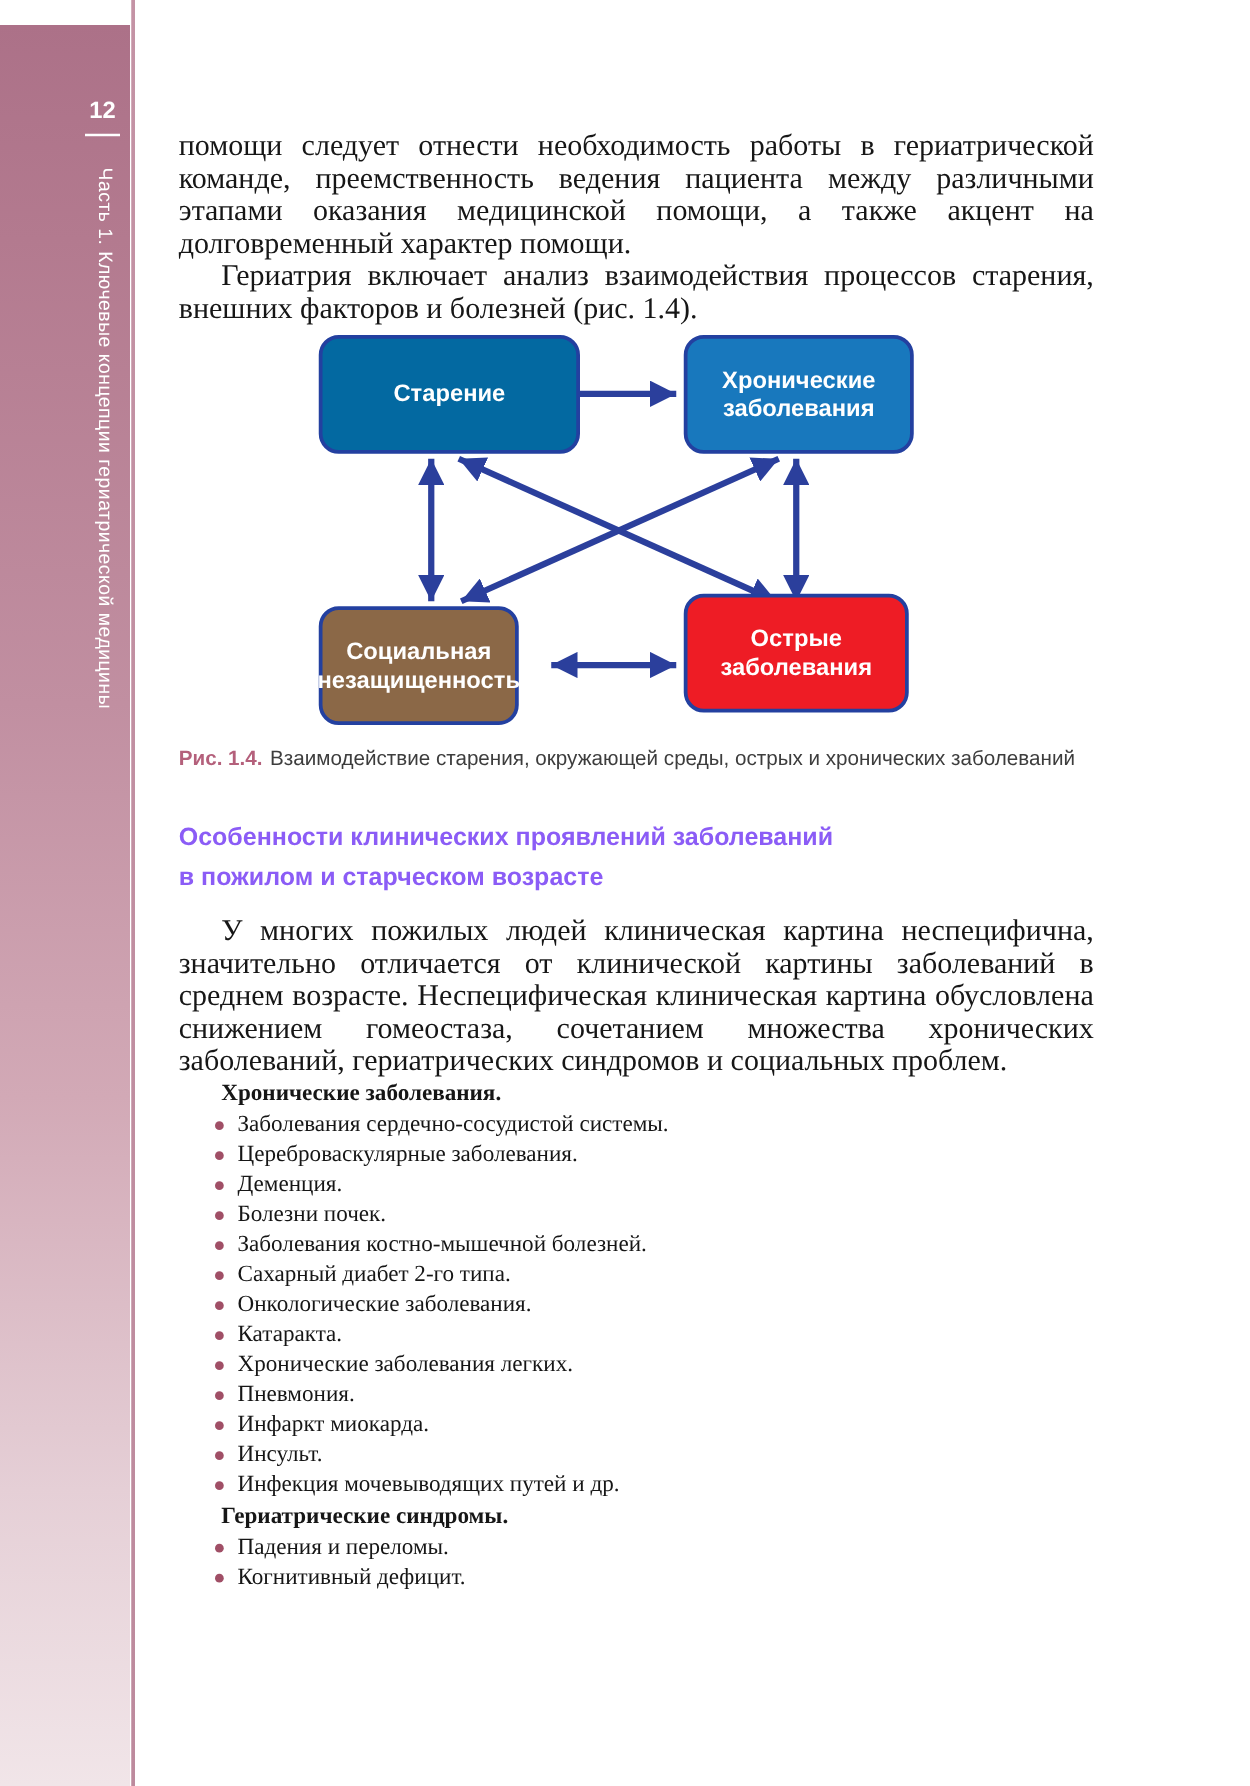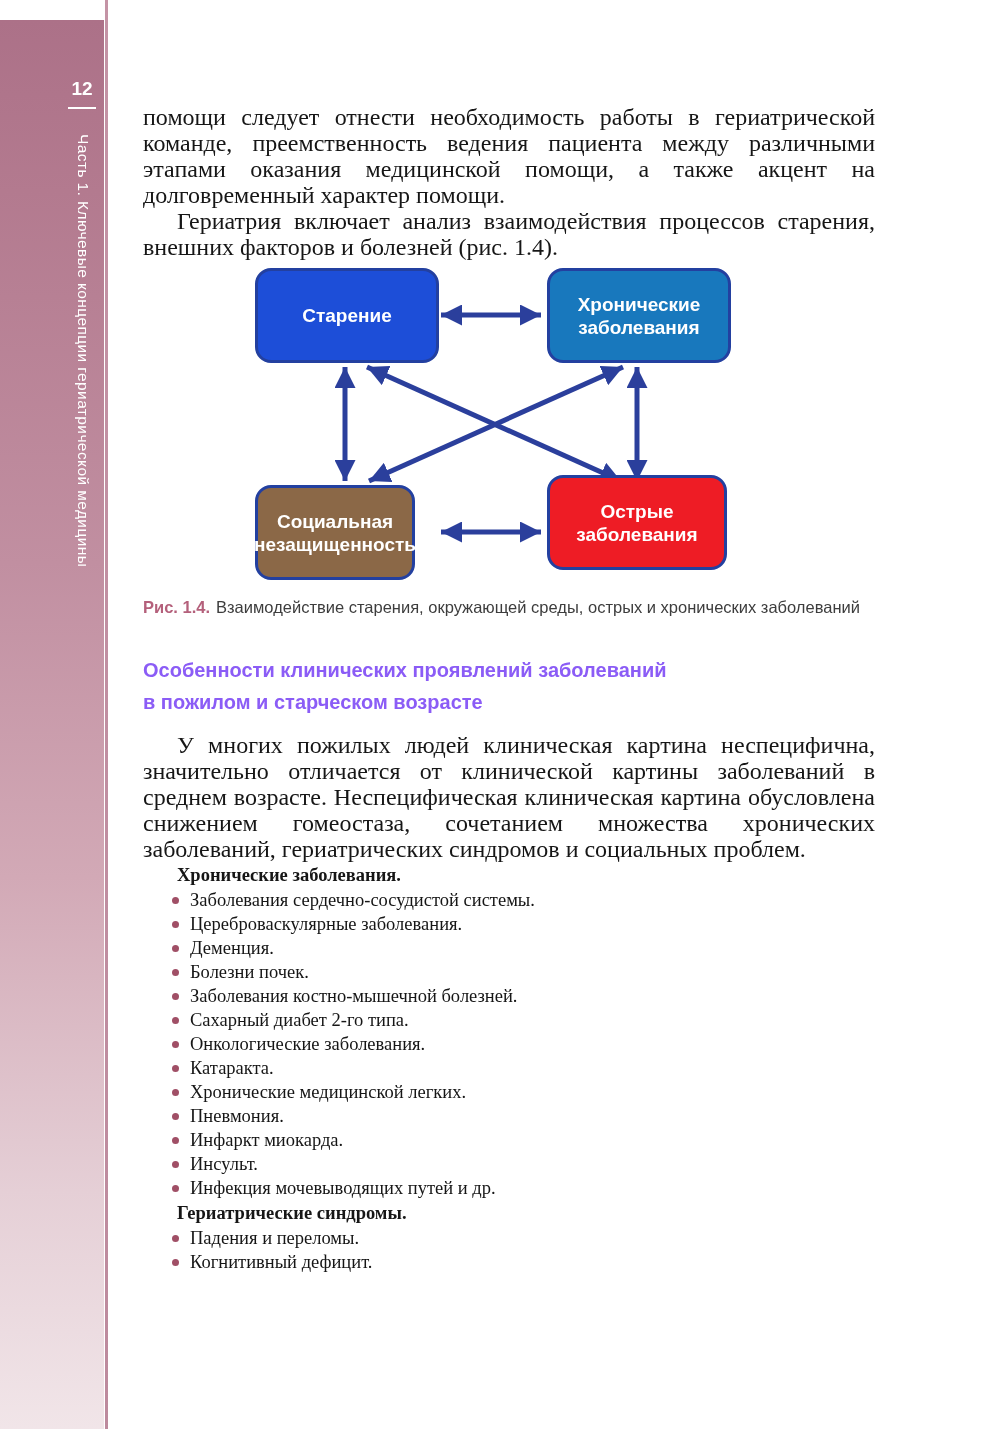--- a/index.html
+++ b/index.html
@@ -83,21 +83,21 @@
     align-items: center;
     justify-content: center;
     text-align: center;
     color: #ffffff;
     font-family: "Liberation Sans", sans-serif;
     font-weight: bold;
     font-size: 19px;
     line-height: 23px;
     padding: 6px 14px;
   }
-  .fig-box.aging   { left: 112px; top: 4px;   width: 184px; height: 95px; background: #1d4ed8; }
+  .fig-box.aging   { left: 112px; top: 4px;   width: 209px; height: 95px; background: #0369a1; }
   .fig-box.chronic { left: 404px; top: 4px;   width: 184px; height: 95px; background: #1878bd; }
   .fig-box.social  { left: 112px; top: 221px; width: 160px; height: 95px; background: #8b6847; }
   .fig-box.acute   { left: 404px; top: 211px; width: 180px; height: 95px; background: #ee1c25; }
 
   .caption {
     margin-top: 12px;
     font-family: "Liberation Sans", sans-serif;
     font-size: 16.5px;
     line-height: 22px;
     color: #3d3d3d;
@@ -188,21 +188,21 @@
         <p class="group-title">Хронические заболевания.</p>
         <ul class="bullet-list">
           <li><span class="dot"></span><span>Заболевания сердечно-сосудистой системы.</span></li>
           <li><span class="dot"></span><span>Цереброваскулярные заболевания.</span></li>
           <li><span class="dot"></span><span>Деменция.</span></li>
           <li><span class="dot"></span><span>Болезни почек.</span></li>
           <li><span class="dot"></span><span>Заболевания костно-мышечной болезней.</span></li>
           <li><span class="dot"></span><span>Сахарный диабет 2-го типа.</span></li>
           <li><span class="dot"></span><span>Онкологические заболевания.</span></li>
           <li><span class="dot"></span><span>Катаракта.</span></li>
-          <li><span class="dot"></span><span>Хронические медицинской легких.</span></li>
+          <li><span class="dot"></span><span>Хронические заболевания легких.</span></li>
         </ul>
         <ul class="bullet-list">
           <li><span class="dot"></span><span>Пневмония.</span></li>
           <li><span class="dot"></span><span>Инфаркт миокарда.</span></li>
           <li><span class="dot"></span><span>Инсульт.</span></li>
           <li><span class="dot"></span><span>Инфекция мочевыводящих путей и др.</span></li>
         </ul>
         <p class="group-title">Гериатрические синдромы.</p>
         <ul class="bullet-list">
           <li><span class="dot"></span><span>Падения и переломы.</span></li>

